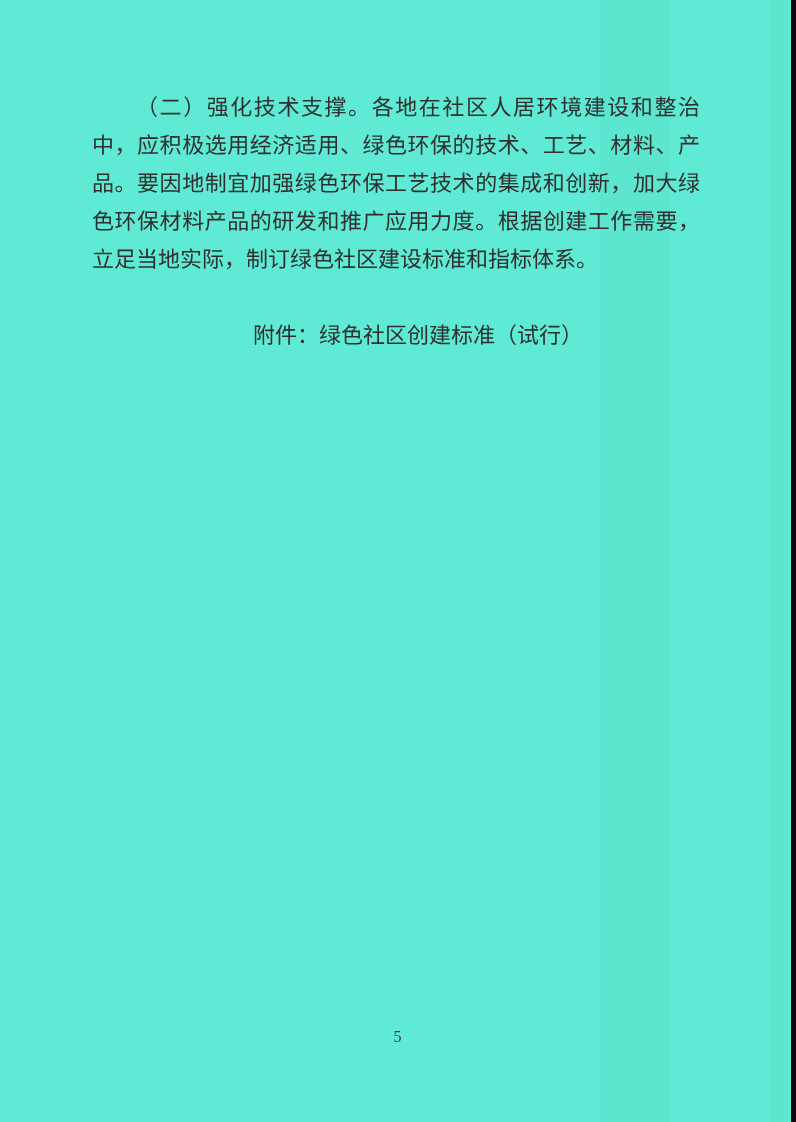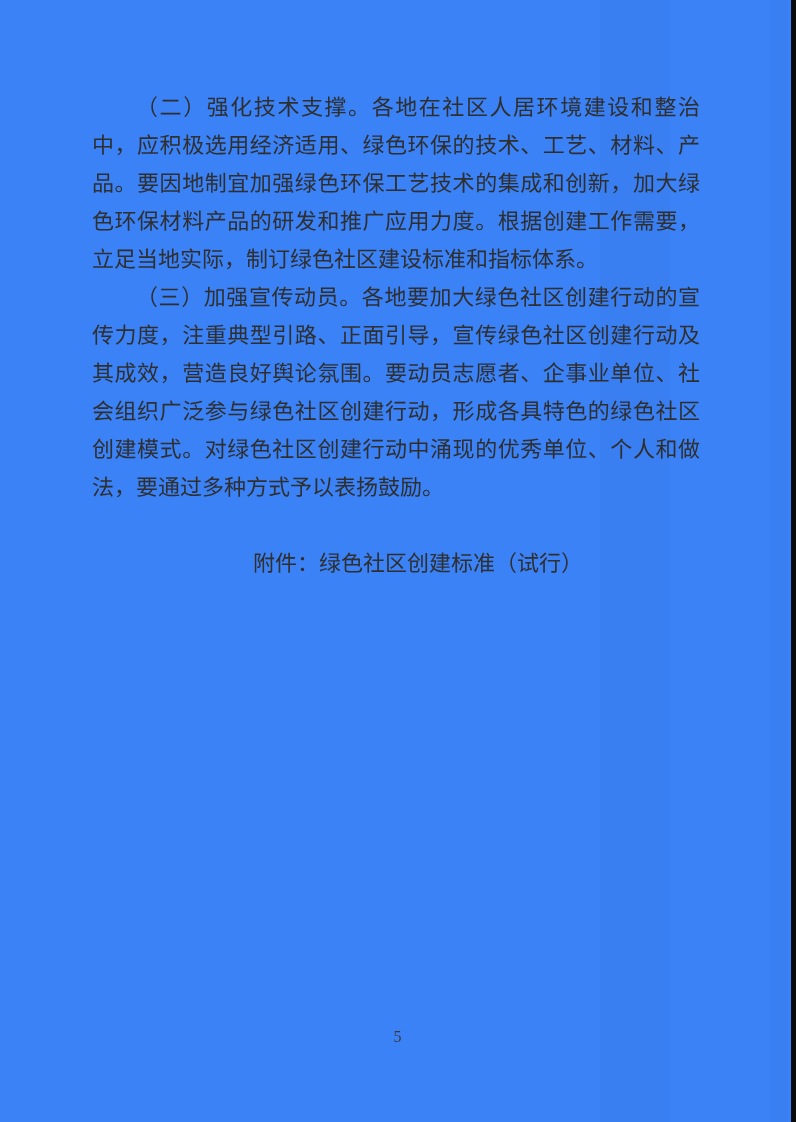--- a/index.html
+++ b/index.html
@@ -4,21 +4,21 @@
 <style>
   html, body {
     margin: 0;
     padding: 0;
     background: #ffffff;
   }
   .page {
     position: relative;
     width: 796px;
     height: 1122px;
-    background: #3b82f6;
+    background: #5eead4;
     overflow: hidden;
     font-family: "Liberation Serif", "DejaVu Serif", serif;
   }
   
   .edge-bar {
     position: absolute;
     top: 0;
     right: 0;
     width: 5px;
     height: 100%;
@@ -66,21 +66,20 @@
 </head>
 <body>
 
 <div class="page">
 
   <div class="scan-band band-a"></div>
   <div class="scan-band band-b"></div>
 
   <div class="content">
     <p>（二）强化技术支撑。各地在社区人居环境建设和整治中，应积极选用经济适用、绿色环保的技术、工艺、材料、产品。要因地制宜加强绿色环保工艺技术的集成和创新，加大绿色环保材料产品的研发和推广应用力度。根据创建工作需要，立足当地实际，制订绿色社区建设标准和指标体系。</p>
-    <p>（三）加强宣传动员。各地要加大绿色社区创建行动的宣传力度，注重典型引路、正面引导，宣传绿色社区创建行动及其成效，营造良好舆论氛围。要动员志愿者、企事业单位、社会组织广泛参与绿色社区创建行动，形成各具特色的绿色社区创建模式。对绿色社区创建行动中涌现的优秀单位、个人和做法，要通过多种方式予以表扬鼓励。</p>
     <p class="attachment">附件：绿色社区创建标准（试行）</p>
   </div>
 
   <div class="page-number">5</div>
 
   <div class="edge-bar"></div>
 
 </div>
 
 </body></html>

